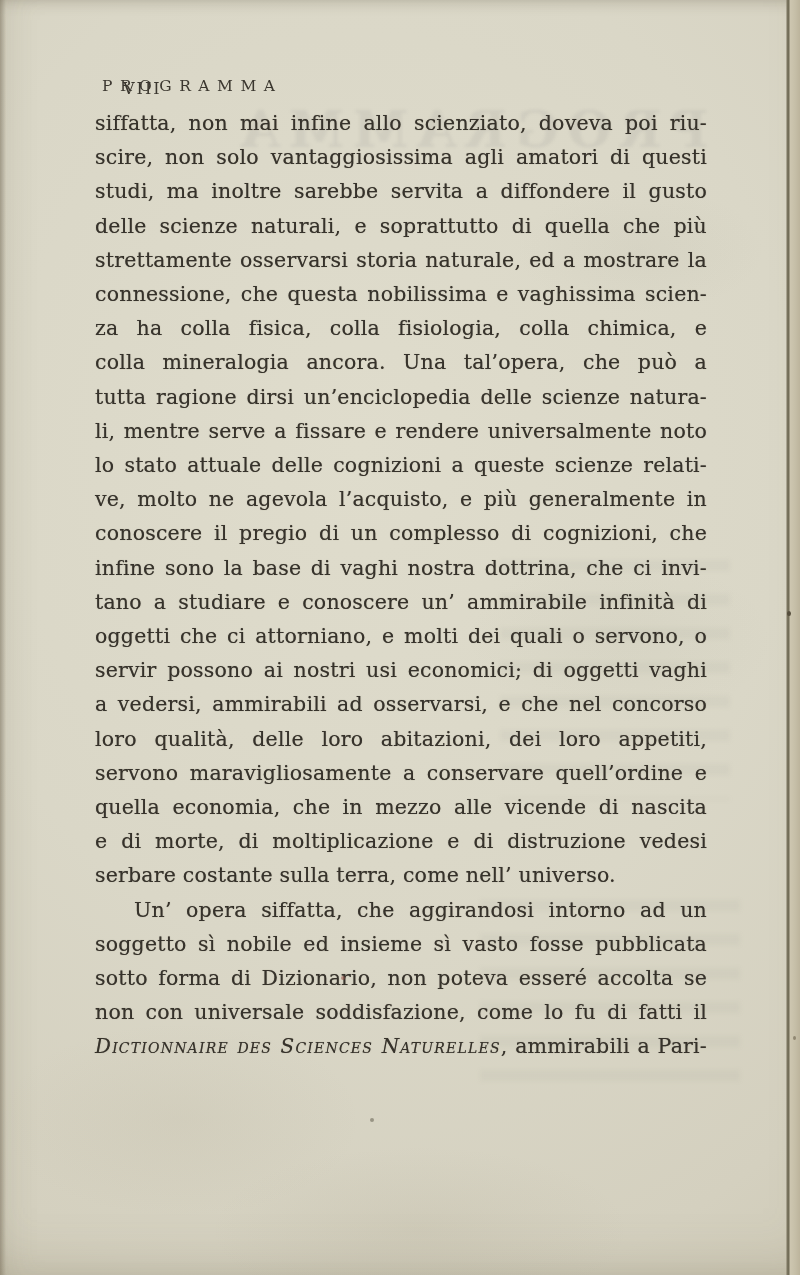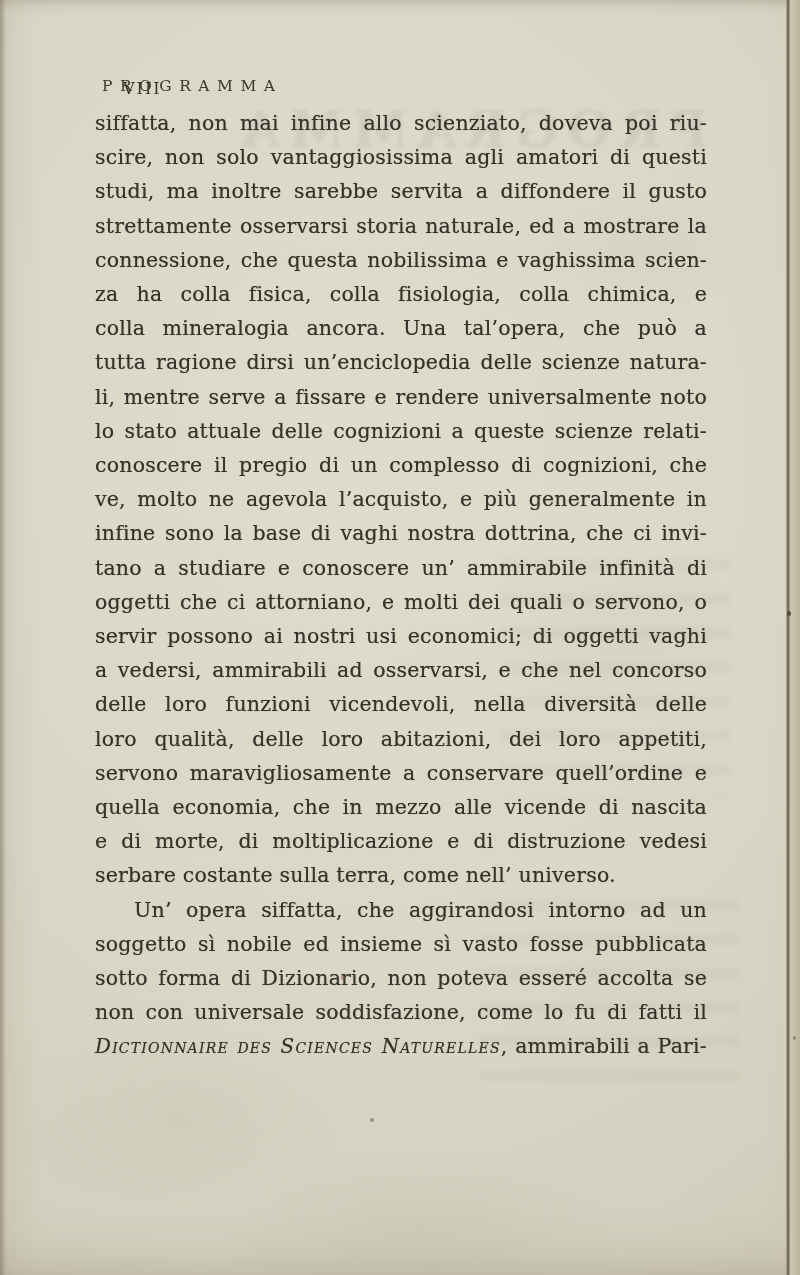--- a/index.html
+++ b/index.html
@@ -123,35 +123,35 @@
   <div class="header">
     <span class="page-number">VIII</span>
     <span class="running-title">PROGRAMMA</span>
   </div>
 
   <div class="textblock">
     <div>
       <div class="line">siffatta, non mai infine allo scienziato, doveva poi riu-</div>
       <div class="line">scire, non solo vantaggiosissima agli amatori di questi</div>
       <div class="line">studi, ma inoltre sarebbe servita a diffondere il gusto</div>
+      <div class="line">delle scienze naturali, e soprattutto di quella che più</div>
       <div class="line">strettamente osservarsi storia naturale, ed a mostrare la</div>
       <div class="line">connessione, che questa nobilissima e vaghissima scien-</div>
       <div class="line">za ha colla fisica, colla fisiologia, colla chimica, e</div>
       <div class="line">colla mineralogia ancora. Una tal’opera, che può a</div>
       <div class="line">tutta ragione dirsi un’enciclopedia delle scienze natura-</div>
       <div class="line">li, mentre serve a fissare e rendere universalmente noto</div>
       <div class="line">lo stato attuale delle cognizioni a queste scienze relati-</div>
+      <div class="line">ve, molto ne agevola l’acquisto, e più generalmente in</div>
       <div class="line">conoscere il pregio di un complesso di cognizioni, che</div>
-      <div class="line">ve, molto ne agevola l’acquisto, e più generalmente in</div>
       <div class="line">infine sono la base di vaghi nostra dottrina, che ci invi-</div>
       <div class="line">tano a studiare e conoscere un’ ammirabile infinità di</div>
       <div class="line">oggetti che ci attorniano, e molti dei quali o servono, o</div>
       <div class="line">servir possono ai nostri usi economici; di oggetti vaghi</div>
       <div class="line">a vedersi, ammirabili ad osservarsi, e che nel concorso</div>
-      <div class="line">delle loro funzioni vicendevoli, nella diversità delle</div>
       <div class="line">loro qualità, delle loro abitazioni, dei loro appetiti,</div>
       <div class="line">servono maravigliosamente a conservare quell’ordine e</div>
       <div class="line">quella economia, che in mezzo alle vicende di nascita</div>
       <div class="line">e di morte, di moltiplicazione e di distruzione vedesi</div>
       <div class="line par-last">serbare costante sulla terra, come nell’ universo.</div>
     </div>
     <div>
       <div class="line indent">Un’ opera siffatta, che aggirandosi intorno ad un</div>
       <div class="line">soggetto sì nobile ed insieme sì vasto fosse pubblicata</div>
       <div class="line">sotto forma di Dizionario, non poteva esseré accolta se</div>

